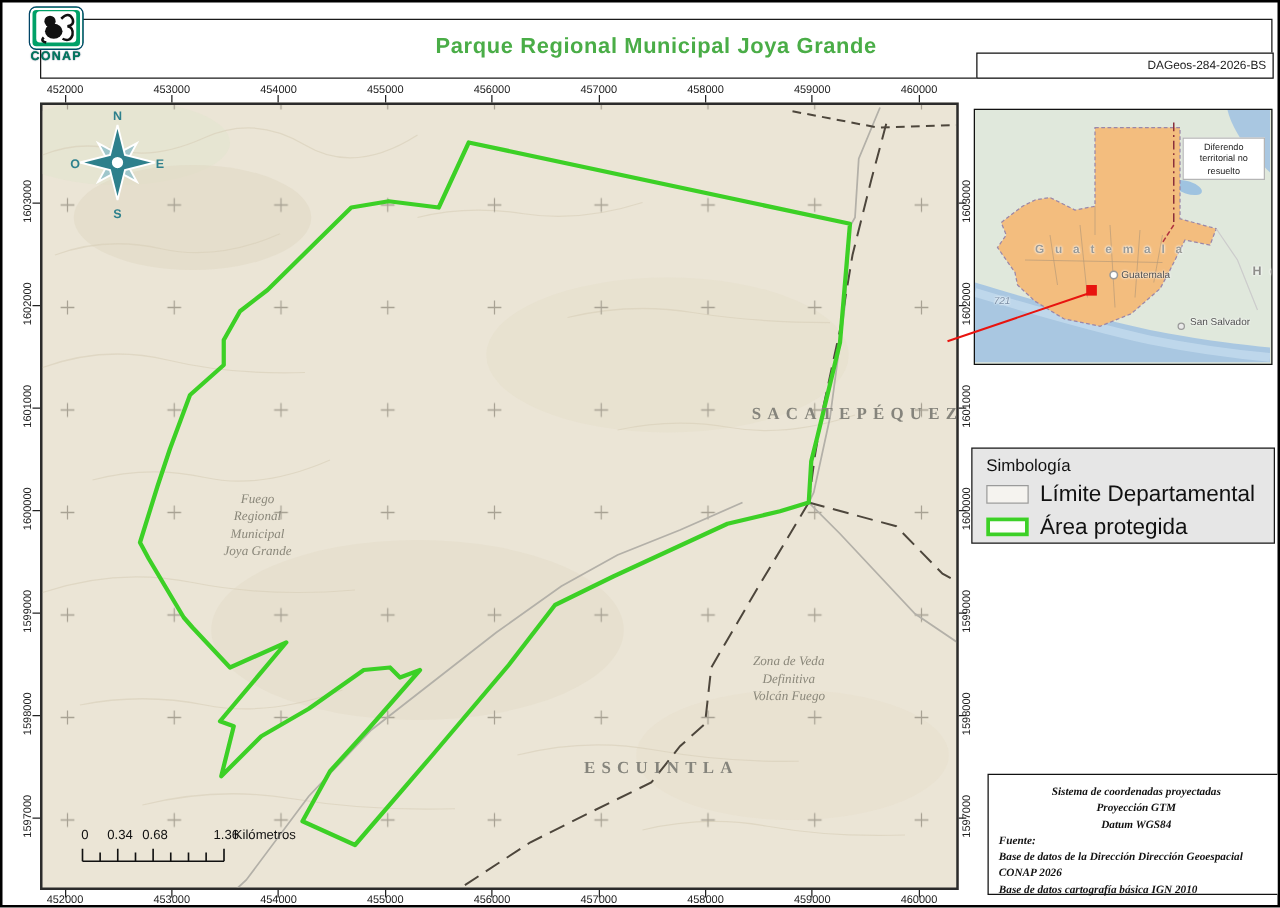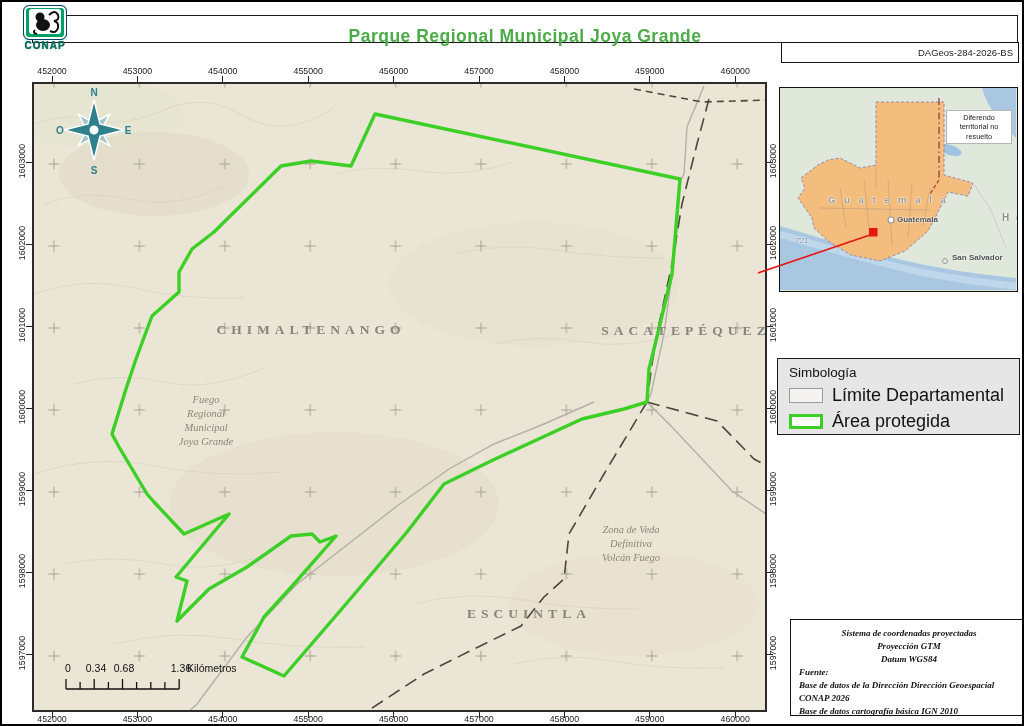--- a/index.html
+++ b/index.html
@@ -1,19 +1,19 @@
 <!DOCTYPE html>
 <html><head>
 <meta charset="utf-8">
 <style>
   html,body{margin:0;padding:0;background:#888;}
   .page{position:relative;width:1024px;height:726px;background:#fff;border:2px solid #000;
         box-sizing:border-box;font-family:"Liberation Sans",sans-serif;overflow:hidden;}
   
-  .header{position:absolute;left:30px;top:13px;width:986px;height:28px;border:1.5px solid #1a1a1a;
+  .header{position:absolute;left:30px;top:13px;width:986px;height:48px;border:1.5px solid #1a1a1a;
           box-sizing:border-box;background:#fff;}
   .logo-wrap{position:absolute;left:17px;top:3px;width:52px;height:48px;text-align:center;}
   .logo-box{width:42px;height:33px;margin:0 auto;background:#00a167;border-radius:6px;position:relative;
             border:1px solid #046;box-shadow:inset 0 0 0 2px #fff;}
   .logo-text{font-size:10px;font-weight:bold;color:#007a5e;letter-spacing:1px;
              text-shadow:0 0 1px #024;}
   .title{position:absolute;left:0;right:0;top:10px;text-align:center;font-size:17.5px;
          font-weight:bold;color:#4aad47;letter-spacing:.5px;}
   .docid-box{position:absolute;left:779px;top:40px;width:238px;height:21px;border:1px solid #111;
              background:#fff;box-sizing:border-box;text-align:right;font-size:9.5px;color:#222;
@@ -36,21 +36,21 @@
   
   #axes{position:absolute;inset:0;pointer-events:none;}
   .axlbl{position:absolute;font-size:8.8px;color:#222;text-align:center;white-space:nowrap;}
   .axlbl.rot{transform:rotate(-90deg);}
   .tick{position:absolute;background:#222;}
   
   .inset{position:absolute;left:777px;top:85px;width:239px;height:205px;border:1.5px solid #111;
          box-sizing:border-box;background:#e0e8dc;overflow:hidden;}
   .inset .txt{position:absolute;white-space:nowrap;text-shadow:0 0 2px #fff,0 0 2px #fff;}
   .country-lbl{font-size:9.5px;color:#9a9a96;font-weight:bold;letter-spacing:3px;}
-  .city-lbl{font-size:8px;color:#4f4f4f;font-weight:bold;}
+  .city-lbl{font-size:8px;color:#4f4f4f;}
   .frag-lbl{font-size:10px;color:#8e8e8a;font-weight:bold;letter-spacing:2px;}
   .road-lbl{font-size:8px;color:#7b8fa6;font-style:italic;}
   .callout{position:absolute;left:166px;top:22px;width:62px;background:#fff;border:1px solid #b5b5b5;
            font-size:7.3px;color:#222;text-align:center;line-height:1.3;padding:2px 1px;}
   
   .legend{position:absolute;left:775px;top:356px;width:243px;height:77px;background:#e6e6e6;
           border:1.5px solid #1a1a1a;box-sizing:border-box;padding:6px 0 0 11px;}
   .legend-title{font-size:13.5px;color:#111;margin-bottom:5px;}
   .legend-item{display:flex;align-items:center;margin-bottom:5px;}
   .sw{width:34px;height:15px;margin-right:9px;box-sizing:border-box;}
@@ -137,21 +137,20 @@
         <path d="M0,-22 L5,-5 L22,0 L5,5 L0,22 L-5,5 L-22,0 L-5,-5 Z" transform="rotate(45)" fill="#9fc6cb" stroke="#fff" stroke-width="1.5"></path>
         <path d="M0,-30 L6,-6 L30,0 L6,6 L0,30 L-6,6 L-30,0 L-6,-6 Z" fill="#2e808c" stroke="#fff" stroke-width="1.5"></path>
         <circle r="5.5" fill="#fff" stroke="#2e808c" stroke-width="2"></circle>
       </g>
       <text x="38" y="12" text-anchor="middle" font-size="10" font-weight="bold" fill="#2e808c">N</text>
       <text x="38" y="90" text-anchor="middle" font-size="10" font-weight="bold" fill="#2e808c">S</text>
       <text x="72" y="50" text-anchor="middle" font-size="10" font-weight="bold" fill="#2e808c">E</text>
       <text x="4" y="50" text-anchor="middle" font-size="10" font-weight="bold" fill="#2e808c">O</text>
     </svg>
 
-    <div class="dept" style="left:277px;top:246px;">CHIMALTENANGO</div>
     <div class="dept" style="left:652px;top:247px;">SACATEPÉQUEZ</div>
     <div class="dept" style="left:495px;top:530px;">ESCUINTLA</div>
 
     <div class="maplbl park-lbl" style="left:172px;top:337px;">
       <div>Fuego</div>
       <div>Regional</div>
       <div>Municipal</div>
       <div>Joya Grande</div>
     </div>
 

